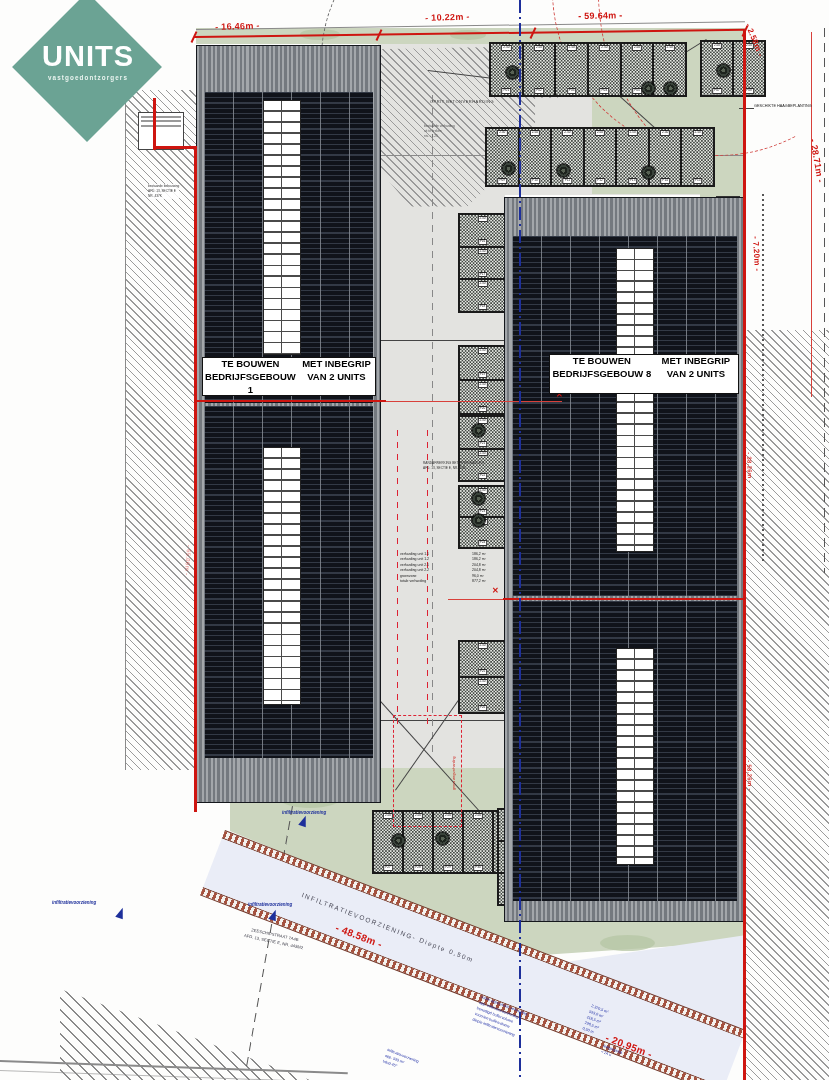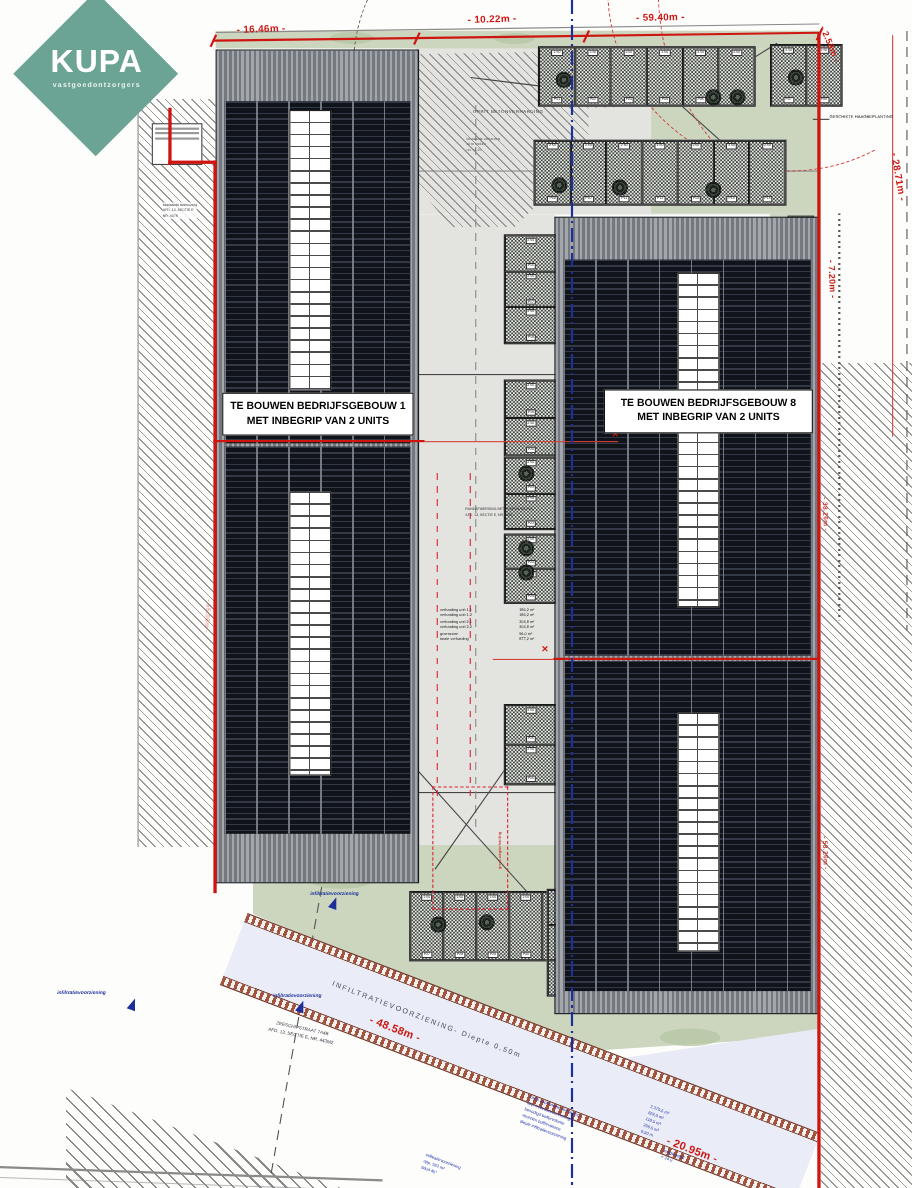--- a/index.html
+++ b/index.html
@@ -14,21 +14,21 @@
   .hatch2{background:repeating-linear-gradient(45deg,rgba(255,255,255,0) 0 7px,#8a8a8a 7px 8.4px);}
   .frame{background:repeating-linear-gradient(90deg,#a3a7ab 0 2px,#74797f 2px 4.5px);}
   .roof{position:absolute;left:7px;right:7px;background-color:#10131a;
         background-image:repeating-linear-gradient(90deg,rgba(132,138,146,.85) 0 1.4px,rgba(0,0,0,0) 1.4px 29px),
                          repeating-linear-gradient(180deg,rgba(64,72,86,.72) 0 1.2px,rgba(0,0,0,0) 1.2px 5.2px);}
   .building{position:absolute;border:1px solid #15181d;z-index:20;}
   .skylight{position:absolute;z-index:22;background:#fff;border:1px solid #222;
         background-image:repeating-linear-gradient(180deg,rgba(0,0,0,0) 0 9.5px,#4a4a4a 9.5px 11px),
                          linear-gradient(90deg,rgba(0,0,0,0) 0 16.5px,#4a4a4a 16.5px 17.8px,rgba(0,0,0,0) 17.8px);}
   .blabel{position:absolute;background:#fff;border:1.3px solid #111;z-index:55;text-align:center;
-        font-weight:bold;font-size:9.5px;line-height:1.35;display:flex;flex-direction:column;justify-content:center;}
+        font-weight:bold;font-size:9.5px;line-height:1.35;display:flex;justify-content:center;}
   .redln{position:absolute;background:#ce1510;z-index:30;}
   .redthin{position:absolute;background:#d8403a;z-index:30;}
   .gline{position:absolute;background:#8a8a8a;z-index:10;}
   .kline{position:absolute;background:#444;z-index:10;}
   .dashv{position:absolute;width:1.2px;z-index:10;background:repeating-linear-gradient(180deg,#888 0 7px,rgba(0,0,0,0) 7px 13px);}
   .dashk{position:absolute;width:1.2px;z-index:10;background:repeating-linear-gradient(180deg,#555 0 9px,rgba(0,0,0,0) 9px 15px);}
   .rdashv{position:absolute;width:1.3px;z-index:11;background:repeating-linear-gradient(180deg,#d23 0 6px,rgba(0,0,0,0) 6px 12px);}
   .dotv{position:absolute;width:1.5px;z-index:10;background:repeating-linear-gradient(180deg,#555 0 1.8px,rgba(0,0,0,0) 1.8px 5px);}
   .bluedd{position:absolute;width:1.7px;z-index:60;
         background:repeating-linear-gradient(180deg,#1d2f9b 0 13px,rgba(0,0,0,0) 13px 17px,#1d2f9b 17px 19px,rgba(0,0,0,0) 19px 23px);}
@@ -182,40 +182,40 @@
   <div class="cluster" style="left:246px;top:926px;transform:rotate(12deg);color:#3a3a46;font-size:4.2px;text-align:center;">
     <div>ZEESCHIPSTRAAT 7A4B</div>
     <div>AFD. 13, SECTIE E, NR. 443M2</div>
   </div>
 
   <div class="gline" style="left:0;top:1060px;width:348px;height:2px;transform:rotate(2deg);transform-origin:left top;"></div>
   <div class="gline" style="left:0;top:1070px;width:348px;height:1px;transform:rotate(2deg);transform-origin:left top;opacity:.6;"></div>
 
   <span class="dimtext" style="left:215px;top:22px;transform:rotate(-2deg);">- 16.46m -</span>
   <span class="dimtext" style="left:425px;top:13px;transform:rotate(-2deg);">- 10.22m -</span>
-  <span class="dimtext" style="left:578px;top:11px;transform:rotate(-1deg);">- 59.40m -</span>
+  <span class="dimtext" style="left:578px;top:11px;transform:rotate(-1deg);">- 59.64m -</span>
   <span class="dimtext" style="left:752px;top:22px;transform:rotate(68deg);font-size:8px;">- 2.58m -</span>
   <span class="dimtext" style="left:818px;top:138px;transform:rotate(80deg);">- 28.71m -</span>
   <span class="dimtext" style="left:760px;top:236px;transform:rotate(87deg);font-size:8px;">- 7.20m -</span>
   <span class="dimtext" style="left:752px;top:452px;transform:rotate(88deg);font-size:6px;opacity:.85;">- 38.26m -</span>
   <span class="dimtext" style="left:752px;top:760px;transform:rotate(88deg);font-size:6px;opacity:.85;">- 58.26m -</span>
   <span class="dimtext" style="left:192px;top:545px;transform:rotate(94deg);font-size:6px;opacity:.4;">- 65.06m -</span>
   <span class="dimtext" style="left:338px;top:922px;transform:rotate(21deg);font-size:10px;">- 48.58m -</span>
   <span class="dimtext" style="left:608px;top:1032px;transform:rotate(21deg);font-size:10px;">- 20.95m -</span>
 
   <span class="abs" style="left:430px;top:99px;font-size:4px;letter-spacing:.5px;color:#333;z-index:33;white-space:nowrap;">OPRIT BETONVERHARDING</span>
   <span class="abs" style="left:754px;top:104px;font-size:3.8px;color:#222;z-index:33;white-space:nowrap;">GESCHIKTE HAAGBEPLANTING</span>
   <div class="kline" style="left:739px;top:108px;width:15px;height:1px;"></div>
 
   <div class="bluedd" style="left:519px;top:0;height:1080px;"></div>
 
   <div class="logo-wrap">
     <div class="diamond"></div>
     <div class="logo-text">
-      <div class="logo-brand">KUPA</div>
+      <div class="logo-brand">UNITS</div>
       <div class="logo-tag">vastgoedontzorgers</div>
     </div>
   </div>
 <div class="stall-group" style="left: 489px; top: 42px; width: 196px; height: 53px;">
       <div class="stall" style="left: 0px; top: 0px; width: 32.6667px; height: 100%;">
         <span class="chip top">2.50</span>
         <span class="chip bot">P01</span>
       </div>
       <div class="stall" style="left: 32.6667px; top: 0px; width: 32.6667px; height: 100%;">
         <span class="chip top">2.50</span>

